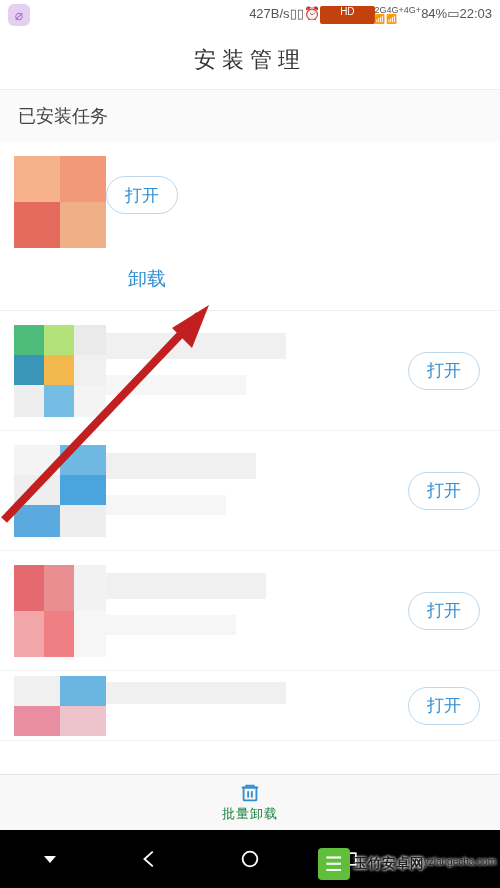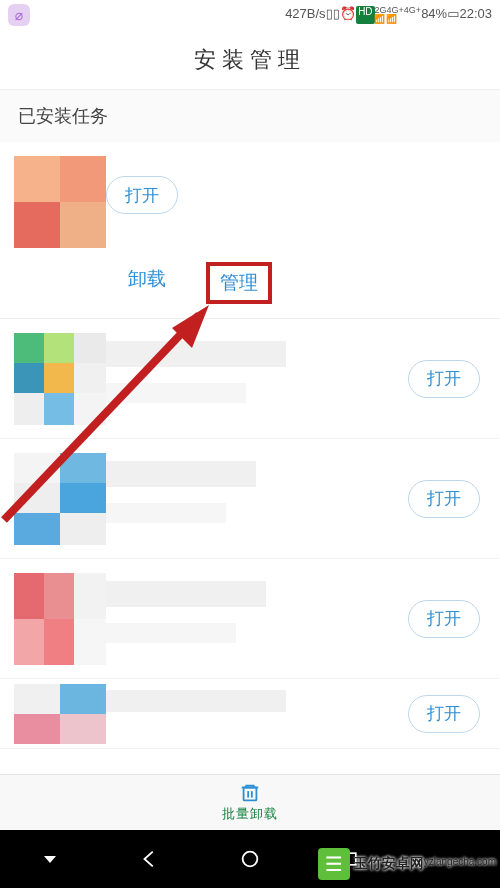--- a/index.html
+++ b/index.html
@@ -44,21 +44,21 @@
 <body>
 
 <div class="status-bar">
   <div class="status-left">
     <span class="status-pill">⌀</span>
   </div>
   <div class="status-right">
     <span>427B/s</span>
     <span>▯▯</span>
     <span>⏰</span>
-    <span style="background:#15803d;color:#fff;padding:0 2px;border-radius:2px;font-size:10px">HD</span>
+    <span style="background:#c2410c;color:#fff;padding:0 20px;border-radius:2px;font-size:10px">HD</span>
     <span class="signal-2g"><span>2G</span><br>📶</span>
     <span class="signal-4g"><span>4G+4G+</span><br>📶</span>
     <span>84%</span>
     <span>▭</span>
     <span>22:03</span>
   </div>
 </div>
 
 <div class="title-bar">安装管理</div>
 
@@ -69,21 +69,20 @@
     <div class="px" style="left:0;top:0;width:46px;height:46px;background:#f6b28a"></div>
     <div class="px" style="left:46px;top:0;width:46px;height:46px;background:#f2997a"></div>
     <div class="px" style="left:0;top:46px;width:46px;height:46px;background:#e46b5e"></div>
     <div class="px" style="left:46px;top:46px;width:46px;height:46px;background:#efb087"></div>
   </div>
   <div class="open-btn">打开</div>
 </div>
 
 <div class="actions">
   <span class="action-link">卸载</span>
-  <span class="action-link highlight-box">管理</span>
 </div>
 
 <div class="simple-row">
   <div class="simple-icon">
     <div class="px" style="left:0;top:0;width:30px;height:30px;background:#4dbb7a"></div>
     <div class="px" style="left:30px;top:0;width:30px;height:30px;background:#b4e27a"></div>
     <div class="px" style="left:60px;top:0;width:32px;height:30px;background:#eaeaea"></div>
     <div class="px" style="left:0;top:30px;width:30px;height:30px;background:#3a95b8"></div>
     <div class="px" style="left:30px;top:30px;width:30px;height:30px;background:#f2b84b"></div>
     <div class="px" style="left:60px;top:30px;width:32px;height:30px;background:#f0f0f0"></div>

